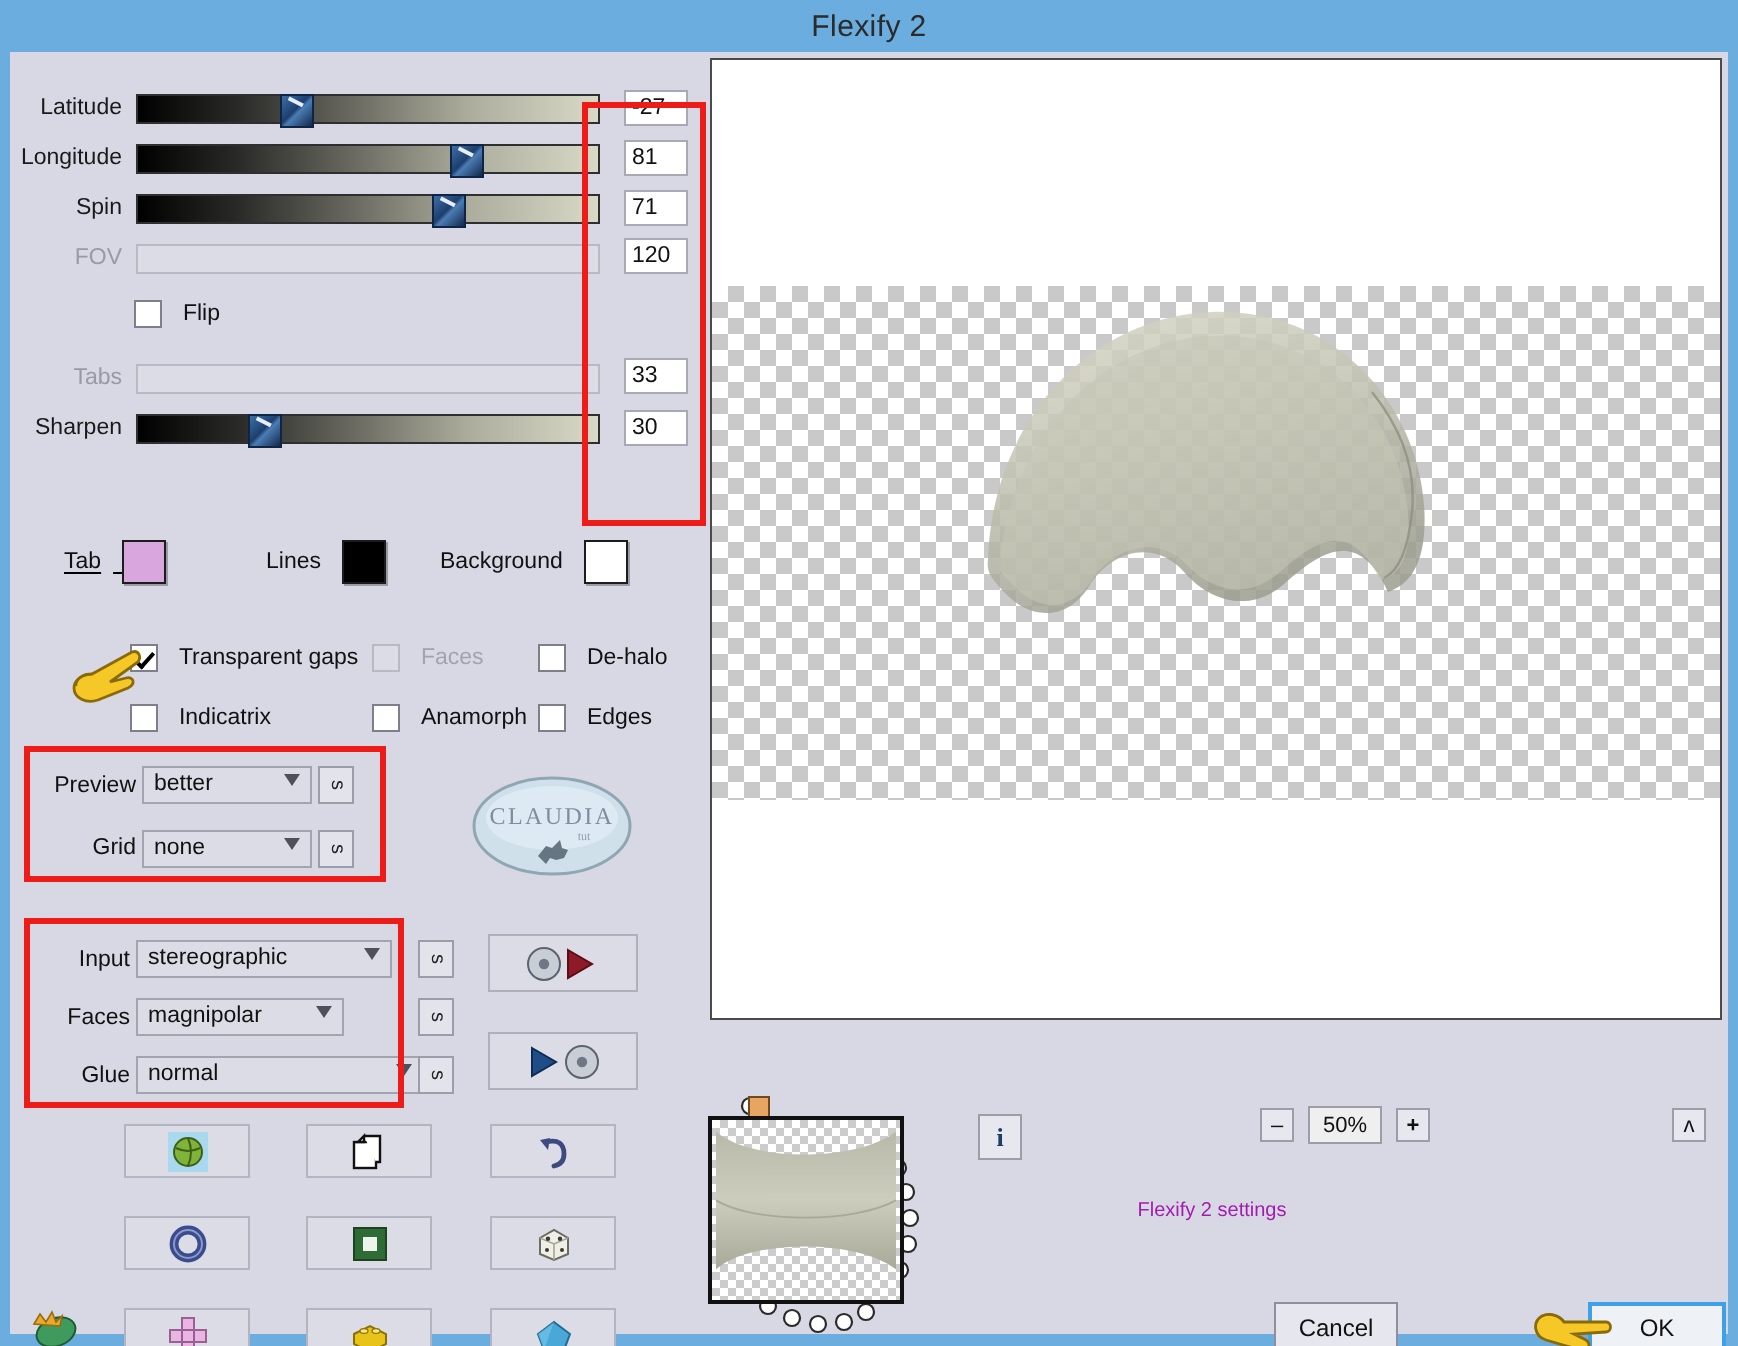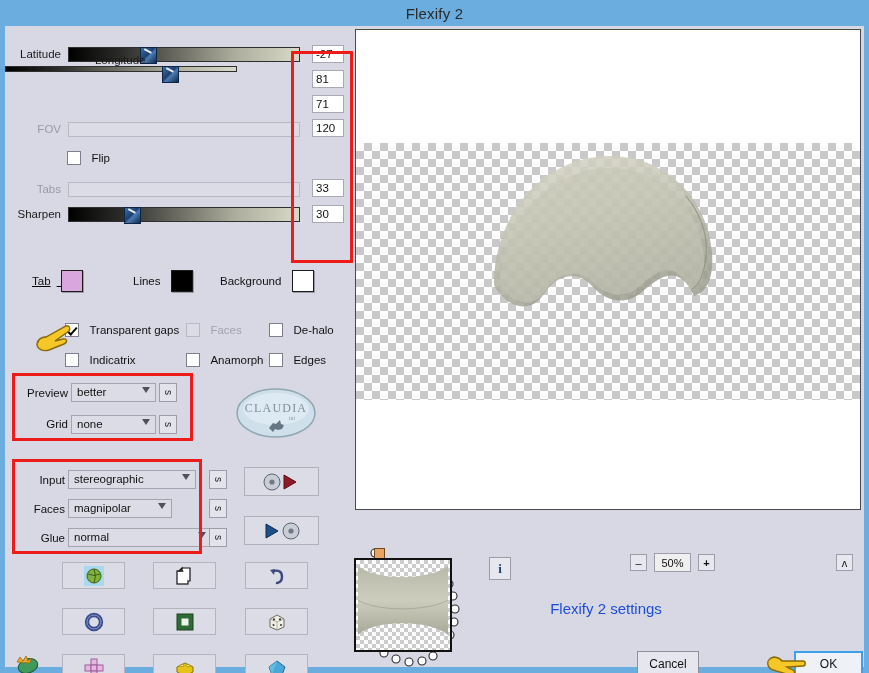--- a/index.html
+++ b/index.html
@@ -159,21 +159,21 @@
     font-size:11px;color:#111;
   }
   .dlgbtn{
     position:absolute;height:26px;background:#e6e6ee;
     border:1px solid #8f8f9c;box-sizing:border-box;
     display:flex;align-items:center;justify-content:center;
     font-size:12px;color:#111;
   }
   .dlgbtn.primary{border:2px solid #3da0e8;background:#eef2f7;}
 
-  .statictxt{position:absolute;font-size:15px;color:#1d4ed8;}
+  .statictxt{position:absolute;font-size:10px;color:#a21caf;}
 </style>
 </head>
 <body>
 
 <div id="app">
 
   <div class="titlebar">
     <div class="ttl">Flexify 2</div>
   </div>
 
@@ -182,28 +182,34 @@
     <div class="left-pane">
 
       <div class="srow" style="left:0px;top:19px;">
         <div class="slabel">Latitude</div>
         <div class="strack">
           <div class="sthumb" style="left:31%;"></div>
         </div>
       </div>
       <div class="snum" style="left:307px;top:19px;">-27</div>
 
-      <div class="srow" style="left:0px;top:28px;flex-direction:column;">
+      <div class="srow" style="left:0px;top:44px;">
         <div class="slabel">Longitude</div>
         <div class="strack">
           <div class="sthumb" style="left:68%;"></div>
         </div>
       </div>
       <div class="snum" style="left:307px;top:44px;">81</div>
 
+      <div class="srow" style="left:0px;top:69px;">
+        <div class="slabel">Spin</div>
+        <div class="strack">
+          <div class="sthumb" style="left:64%;"></div>
+        </div>
+      </div>
       <div class="snum" style="left:307px;top:69px;">71</div>
 
       <div class="srow" style="left:0px;top:94px;">
         <div class="slabel dim">FOV</div>
         <div class="strack dim"></div>
       </div>
       <div class="snum" style="left:307px;top:93px;">120</div>
 
       <div style="position:absolute;left:62px;top:122px;">
         <span class="cbx"></span>

